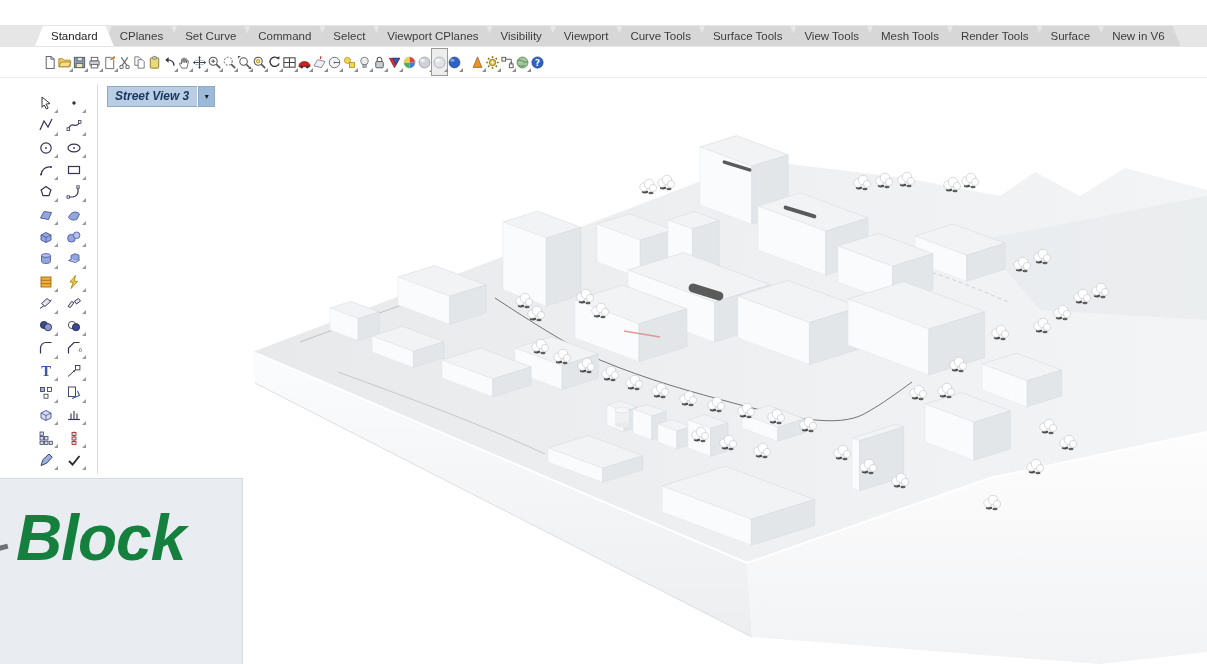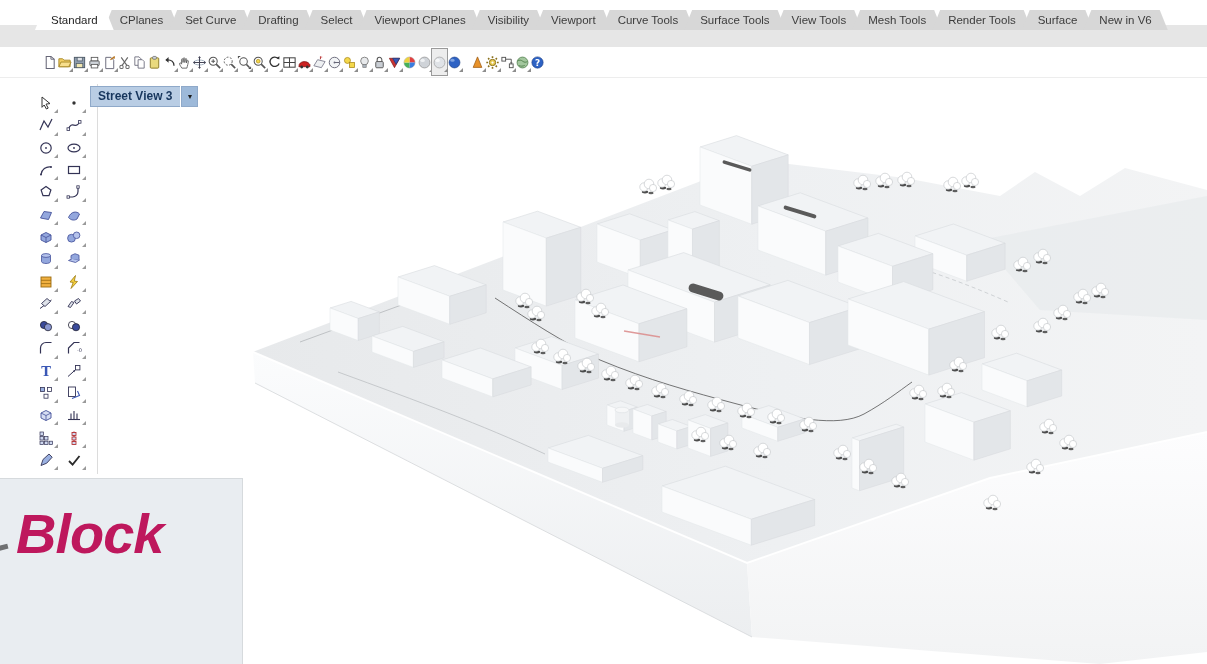--- a/index.html
+++ b/index.html
@@ -9,21 +9,21 @@
   
   #command-bar{position:absolute;left:0;top:0;width:100%;height:24px;background:#fff;
     border-bottom:1px solid #c9c9c9;display:flex;align-items:center;z-index:10;}
   #command-label{margin-left:46px;font-size:12px;font-weight:bold;color:#1a1a1a;}
   #command-caret{display:inline-block;width:1px;height:15px;background:#222;margin-left:3px;}
 
   
   #tab-strip{position:absolute;left:0;top:25px;width:100%;height:22px;background:#e6e6e6;
     display:flex;align-items:flex-end;padding-left:40px;box-sizing:border-box;z-index:10;}
   .tab{height:20px;line-height:20px;padding:0 16px;font-size:11.5px;color:#3c3c3c;background:#d7d7d7;
-    clip-path:polygon(8px 0,calc(100% - 8px) 0,100% 100%,0 100%);margin:17px -5px;cursor:default;white-space:nowrap;}
+    clip-path:polygon(8px 0,calc(100% - 8px) 0,100% 100%,0 100%);margin:1px -5px;cursor:default;white-space:nowrap;}
   .tab.active{background:#fff;color:#1f1f1f;z-index:2;position:relative;}
 
   
   #toolbar{position:absolute;left:0;top:47px;width:100%;height:31px;background:#fff;
     border-bottom:1px solid #ededed;display:flex;align-items:center;padding-left:42px;box-sizing:border-box;z-index:10;}
   .tbtn{position:relative;width:15px;height:26px;display:flex;align-items:center;justify-content:center;flex:0 0 auto;}
   .tbtn svg{display:block;}
   .tbtn.dd::after{content:'';position:absolute;right:-1px;bottom:3px;width:0;height:0;
     border-bottom:4px solid #8d8d8d;border-left:4px solid transparent;}
   .tbtn.active{outline:1px solid #9a9a9a;background:#ededed;}
@@ -31,49 +31,49 @@
 
   
   #palette{position:absolute;left:32px;top:92px;display:grid;grid-template-columns:28px 28px;
     grid-auto-rows:22.3px;z-index:6;background:#fff;}
   .ptool{position:relative;display:flex;align-items:center;justify-content:center;}
   .ptool::after{content:'';position:absolute;right:2px;bottom:1px;width:0;height:0;
     border-bottom:4px solid #9a9a9a;border-left:4px solid transparent;}
   #palette-border{position:absolute;left:97px;top:84px;width:1px;height:390px;background:#dcdcdc;z-index:6;}
 
   
-  #viewport-label{position:absolute;left:90px;top:86px;display:flex;z-index:7;}
+  #viewport-label{position:absolute;left:107px;top:86px;display:flex;z-index:7;font-style:italic;}
   #viewport-title{background:#b9cde4;color:#17365d;font-weight:bold;font-size:12px;
     padding:2px 8px 3px 7px;border:1px solid #8fa9c9;border-right:none;}
   #viewport-dropdown{width:15px;background:#9db9d9;border:1px solid #8fa9c9;display:flex;
     align-items:center;justify-content:center;margin-left:1px;}
   #viewport-dropdown span{font-size:7px;color:#1c1c1c;line-height:1;}
 
   
   #scene{position:absolute;left:0;top:78px;width:1207px;height:586px;z-index:1;}
 
   
   #overlay-card{position:absolute;left:0;top:478px;width:242px;height:186px;background:#e9edf1;
     border-top:1px solid #d6dadd;border-right:1px solid #d6dadd;z-index:8;overflow:hidden;}
-  #overlay-title{position:absolute;left:16px;top:22px;font-size:56px;font-style:italic;font-weight:600;
-    color:#be185d;letter-spacing:-1px;}
+  #overlay-title{position:absolute;left:16px;top:22px;font-size:64px;font-style:italic;font-weight:600;
+    color:#15803d;letter-spacing:-1px;}
   #overlay-clip-mark{position:absolute;left:-3px;top:66px;width:11px;height:5px;background:#6f7072;
     transform:rotate(-14deg);}
 </style>
 </head>
 <body>
 
 <div id="app">
 
 
   <div id="tab-strip">
       <div class="tab active">Standard</div>
       <div class="tab">CPlanes</div>
       <div class="tab">Set Curve</div>
-      <div class="tab">Drafting</div>
+      <div class="tab">Command</div>
       <div class="tab">Select</div>
       <div class="tab">Viewport CPlanes</div>
       <div class="tab">Visibility</div>
       <div class="tab">Viewport</div>
       <div class="tab">Curve Tools</div>
       <div class="tab">Surface Tools</div>
       <div class="tab">View Tools</div>
       <div class="tab">Mesh Tools</div>
       <div class="tab">Render Tools</div>
       <div class="tab">Surface</div>

